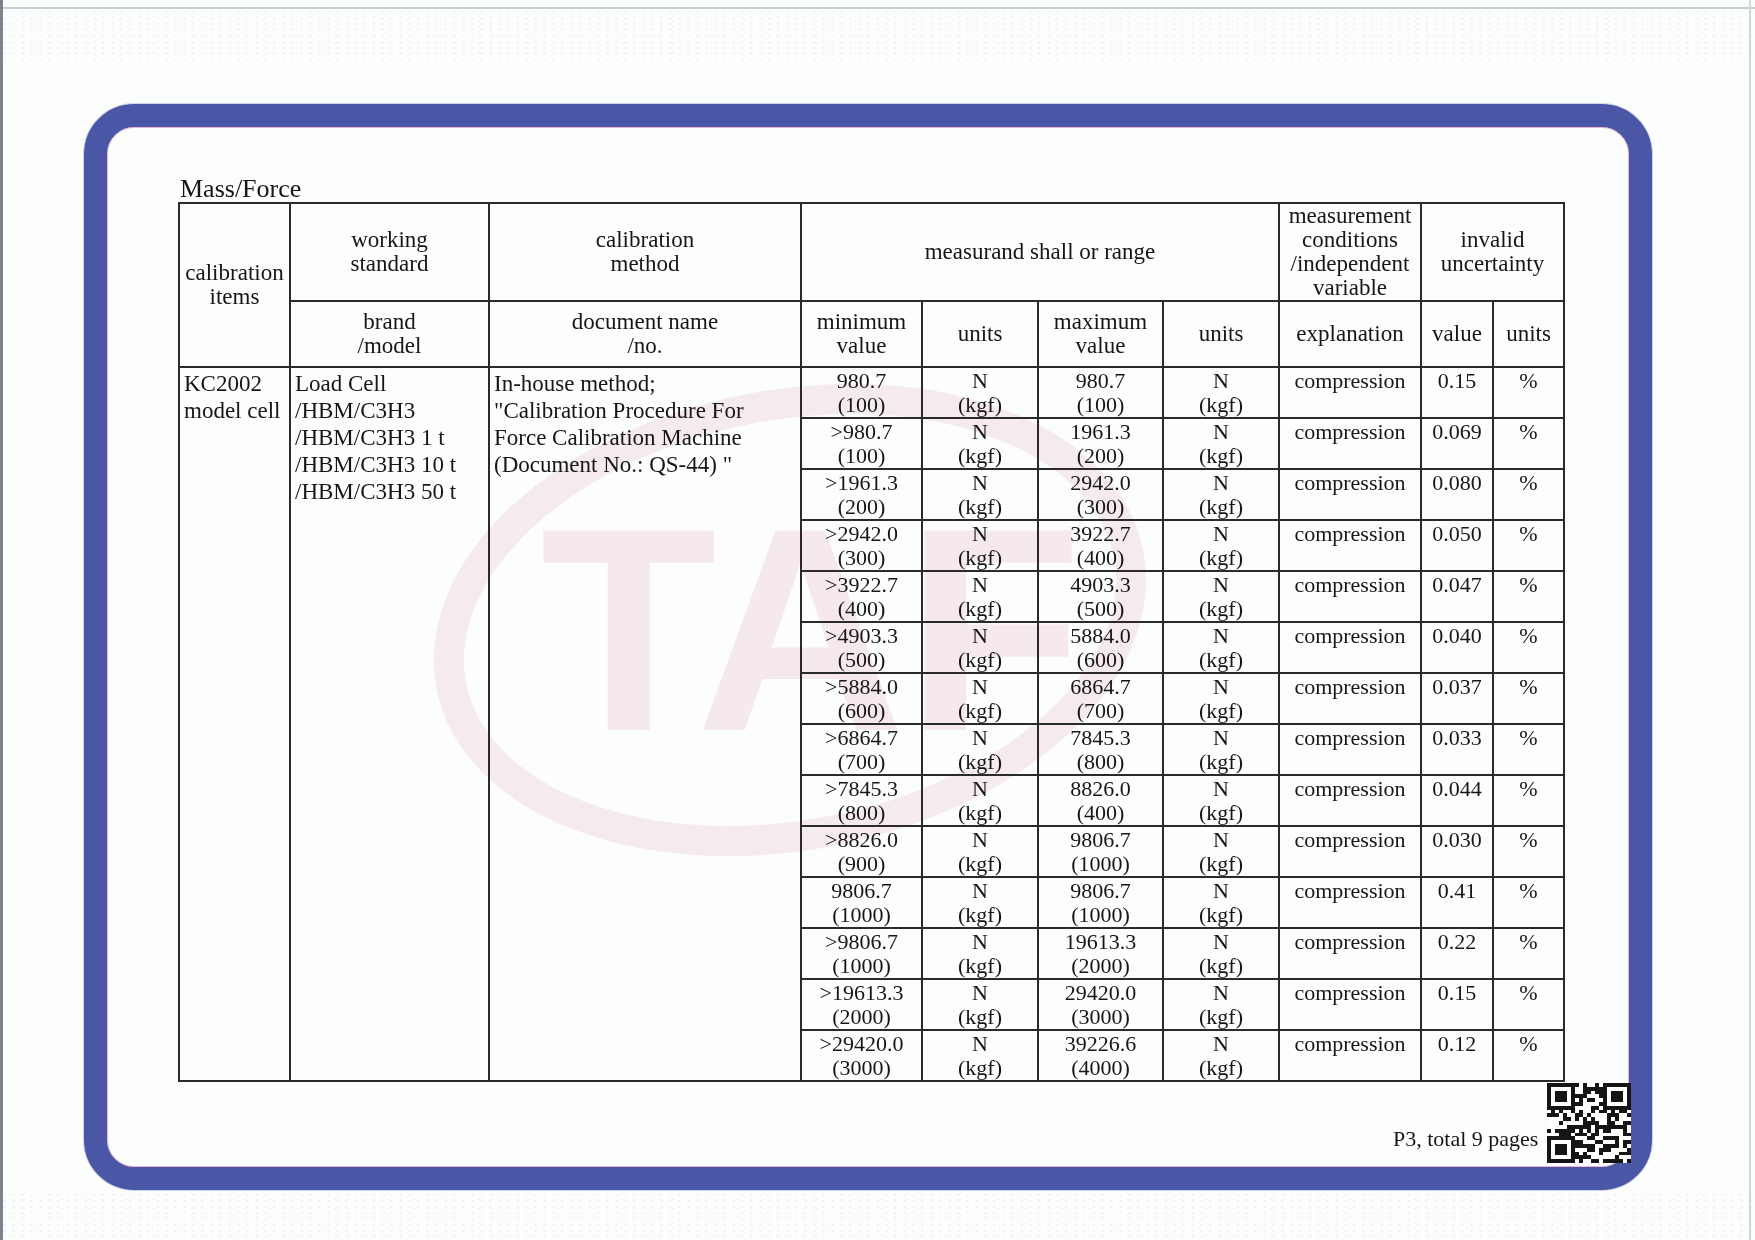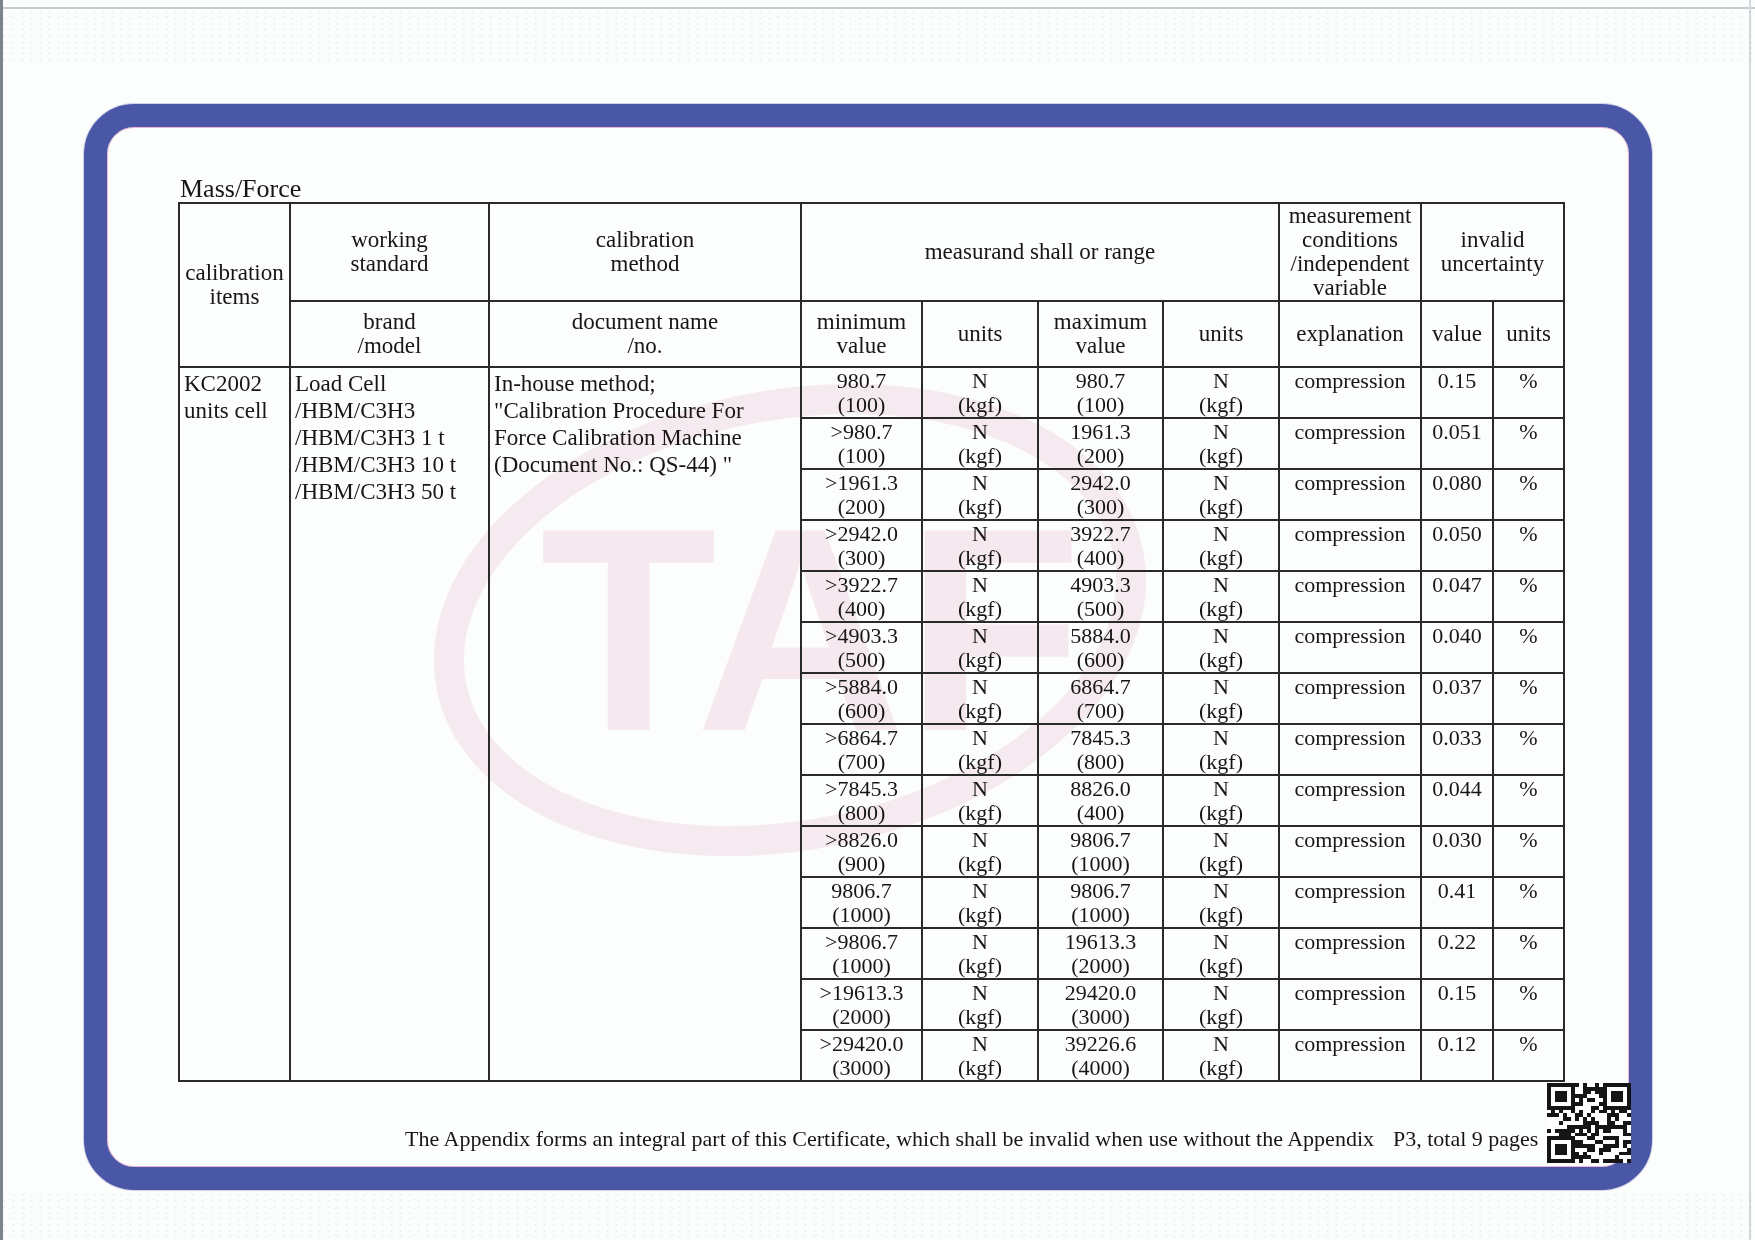--- a/index.html
+++ b/index.html
@@ -135,21 +135,21 @@
 value</th>
         <th>units</th>
         <th>explanation</th>
         <th>value</th>
         <th>units</th>
       </tr>
     </thead>
     <tbody>
         <tr>
           <td rowspan="14" class="tall-cell">KC2002
-units cell</td>
+model cell</td>
           <td rowspan="14" class="tall-cell">Load Cell
 /HBM/C3H3
 /HBM/C3H3 1 t
 /HBM/C3H3 10 t
 /HBM/C3H3 50 t</td>
           <td rowspan="14" class="tall-cell">In-house method;
 "Calibration Procedure For
 Force Calibration Machine
 (Document No.: QS-44) "</td>
           <td>980.7
@@ -167,21 +167,21 @@
         <tr>
           <td>&gt;980.7
 (100)</td>
           <td>N
 (kgf)</td>
           <td>1961.3
 (200)</td>
           <td>N
 (kgf)</td>
           <td>compression</td>
-          <td>0.051</td>
+          <td>0.069</td>
           <td>%</td>
         </tr>
         <tr>
           <td>&gt;1961.3
 (200)</td>
           <td>N
 (kgf)</td>
           <td>2942.0
 (300)</td>
           <td>N
@@ -329,21 +329,20 @@
 (4000)</td>
           <td>N
 (kgf)</td>
           <td>compression</td>
           <td>0.12</td>
           <td>%</td>
         </tr>
       </tbody>
   </table>
 
-  <div class="footer-note">The Appendix forms an integral part of this Certificate, which shall be invalid when use without the Appendix</div>
   <div class="page-indicator">P3, total 9 pages</div>
   <div class="qr">
       <div style="grid-area: 1 / 1;"></div>
       <div style="grid-area: 1 / 2;"></div>
       <div style="grid-area: 1 / 3;"></div>
       <div style="grid-area: 1 / 4;"></div>
       <div style="grid-area: 1 / 5;"></div>
       <div style="grid-area: 1 / 6;"></div>
       <div style="grid-area: 1 / 7;"></div>
       <div style="grid-area: 1 / 8;"></div>

